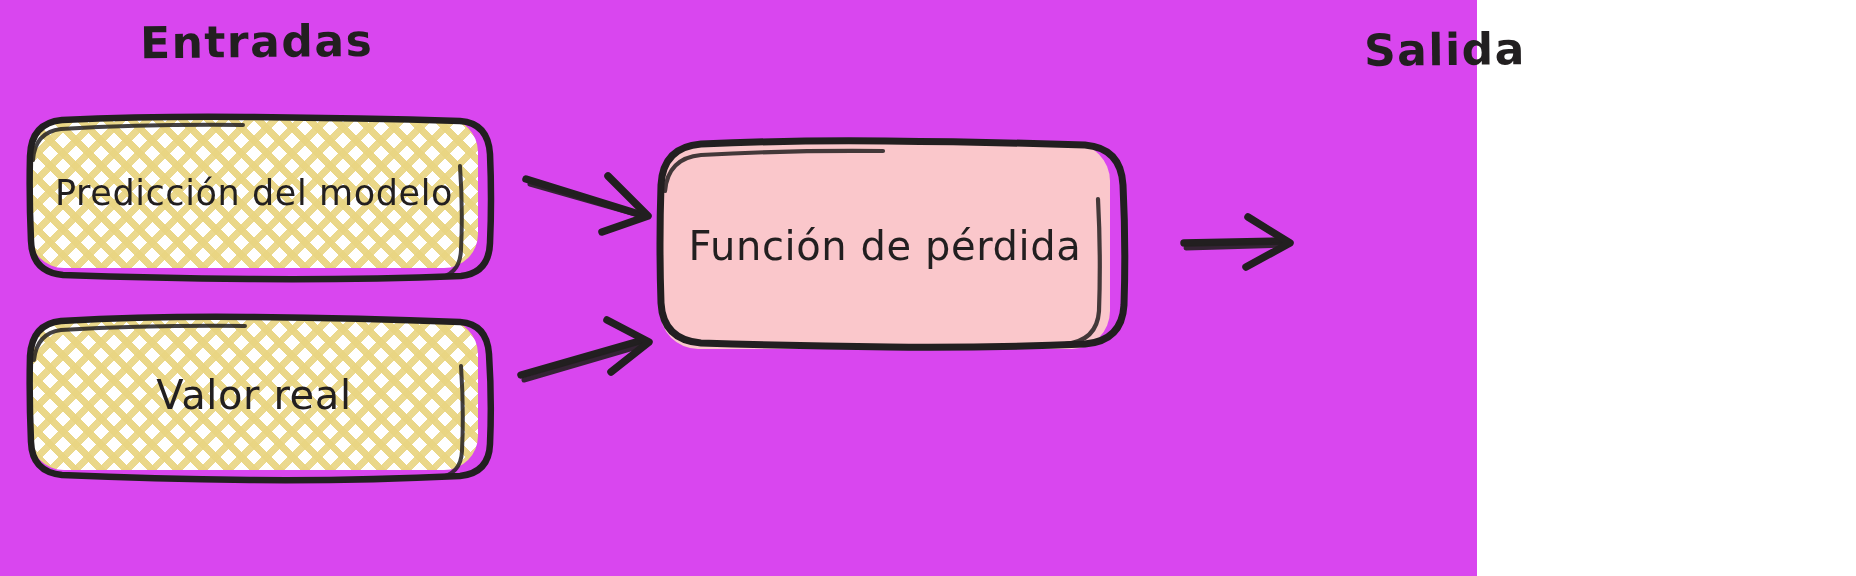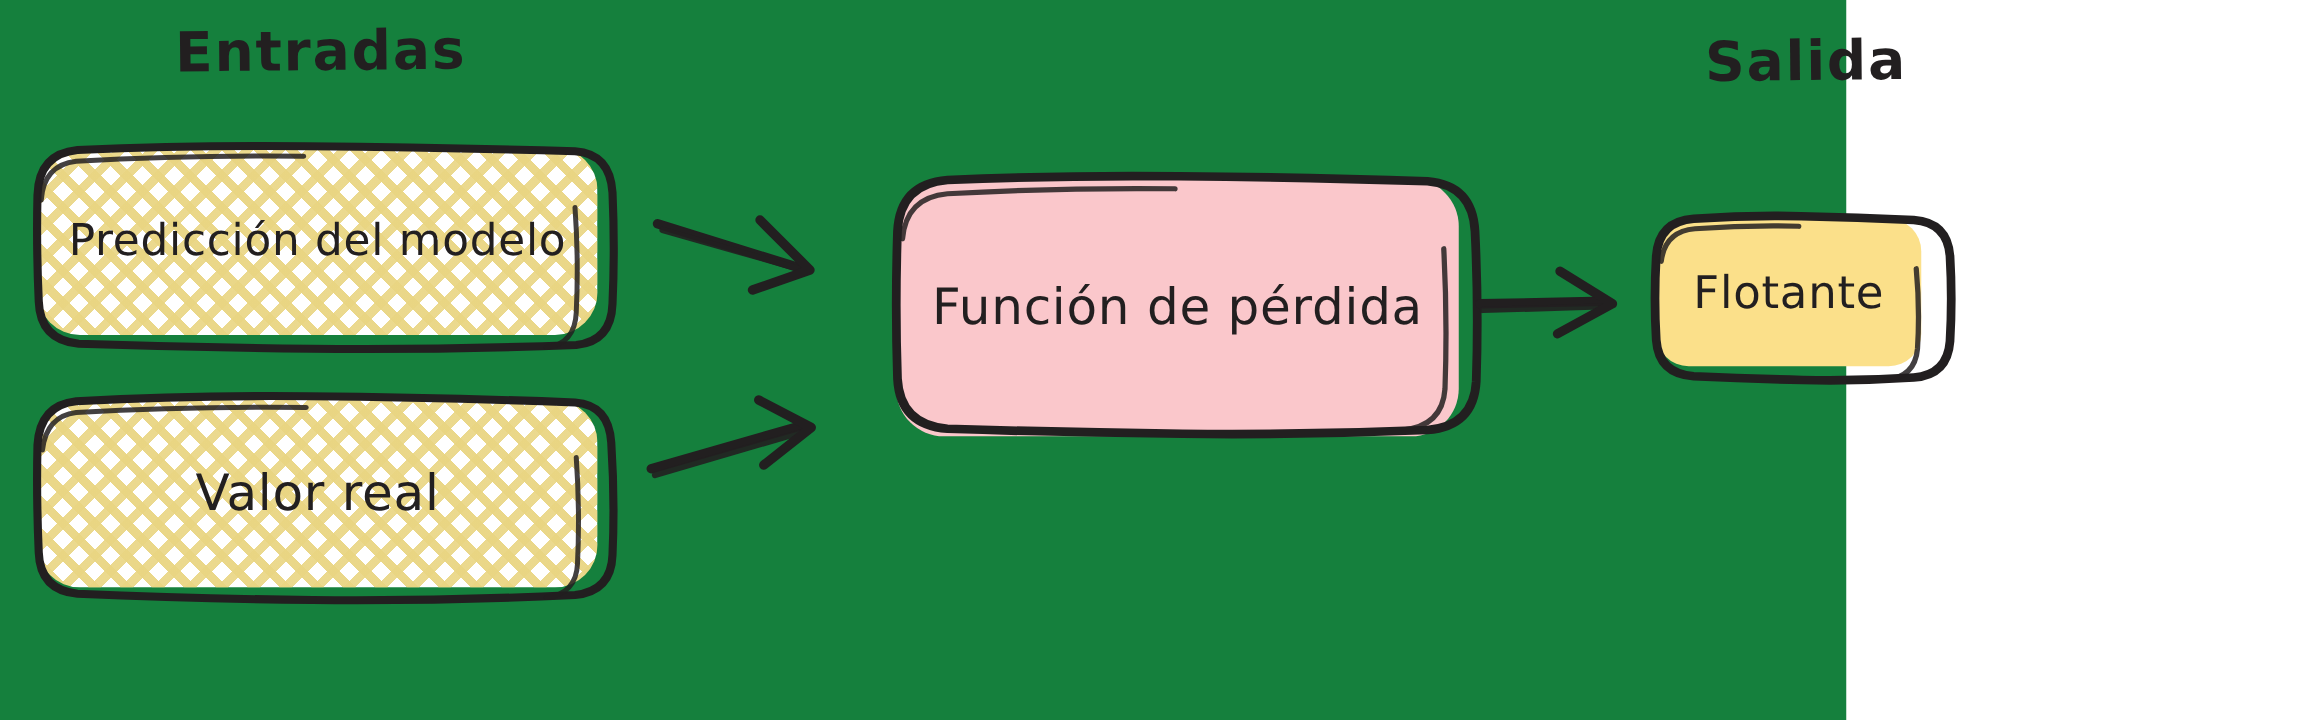--- a/index.html
+++ b/index.html
@@ -10,21 +10,21 @@
   body {
     width: 1856px;
     height: 576px;
     overflow: hidden;
     font-family: "DejaVu Sans", sans-serif;
   }
   #stage {
     position: relative;
     width: 1477px;
     height: 576px;
-    background: #15803d;
+    background: #d946ef;
   }
   .col-label {
     position: absolute;
     font-family: "DejaVu Sans", sans-serif;
     font-size: 44px;
     font-weight: 600;
     color: #221f20;
     letter-spacing: 1.5px;
     white-space: nowrap;
     transform: rotate(-0.6deg);
@@ -80,21 +80,21 @@
   }
   .pinkfill { background: #fac7cb; border-radius: 38px; }
   .yellowfill { background: #fbe08a; border-radius: 26px; }
 
   #node-prediccion { left: 30px; top: 118px; width: 448px; height: 150px; }
   #node-prediccion .node-text { font-size: 35px; }
 
   #node-valor { left: 30px; top: 320px; width: 448px; height: 150px; }
   #node-valor .node-text { font-size: 40px; }
 
-  #node-funcion { left: 717px; top: 143px; width: 450px; height: 206px; }
+  #node-funcion { left: 660px; top: 143px; width: 450px; height: 206px; }
   #node-funcion .node-text { font-size: 40px; }
 
   #node-flotante { left: 1325px; top: 175px; width: 212px; height: 118px; }
   #node-flotante .node-text { font-size: 36px; }
 
   .arrow {
     position: absolute;
     overflow: visible;
     z-index: 5;
   }
@@ -131,28 +131,20 @@
 
   <div class="node" id="node-funcion">
     <div class="fillbox pinkfill"></div>
     <svg class="frame" width="478" height="234" viewBox="0 0 478 234">
       <path d="M15 56 q2 -38 40 -41 q92 -4 185 -3 q104 1 199 4 q36 3 38 40 q3 60 1 120 q-2 36 -39 39 q-96 4 -196 3 q-94 -1 -188 -4 q-38 -3 -40 -40 q-2 -59 0 -118 z" fill="none" stroke="#221f20" stroke-width="7" stroke-linecap="round" stroke-linejoin="round"></path>
       <path d="M19 62 q3 -33 36 -36 q90 -5 182 -4 M452 70 q3 56 1 112 q-2 30 -34 33" fill="none" stroke="#221f20" stroke-width="4.2" stroke-linecap="round" opacity="0.85"></path>
     </svg>
     <div class="node-text">Función de pérdida</div>
   </div>
 
-  <div class="node" id="node-flotante">
-    <div class="fillbox yellowfill"></div>
-    <svg class="frame" width="240" height="146" viewBox="0 0 240 146">
-      <path d="M14 44 q2 -28 30 -30 q44 -3 86 -2 q45 1 90 3 q27 2 29 29 q2 34 0 68 q-2 27 -29 29 q-45 3 -89 2 q-44 -1 -87 -3 q-28 -2 -30 -29 q-2 -33 0 -67 z" fill="none" stroke="#221f20" stroke-width="7" stroke-linecap="round" stroke-linejoin="round"></path>
-      <path d="M18 48 q3 -24 27 -26 q42 -3 83 -2 M222 54 q3 32 1 64 q-2 23 -26 25" fill="none" stroke="#221f20" stroke-width="4.2" stroke-linecap="round" opacity="0.85"></path>
-    </svg>
-    <div class="node-text">Flotante</div>
-  </div>
 
   <svg class="arrow" id="arrow-pred" width="150" height="90" viewBox="0 0 150 90">
     <path d="M6 19 L122 55" fill="none" stroke="#221f20" stroke-width="7.5" stroke-linecap="round"></path>
     <path d="M10 24 L126 57" fill="none" stroke="#221f20" stroke-width="5" stroke-linecap="round" opacity="0.9"></path>
     <path d="M88 16 L128 56 L82 72" fill="none" stroke="#221f20" stroke-width="7.5" stroke-linecap="round" stroke-linejoin="round"></path>
   </svg>
 
   <svg class="arrow" id="arrow-valor" width="160" height="90" viewBox="0 0 160 90">
     <path d="M6 55 L128 20" fill="none" stroke="#221f20" stroke-width="7.5" stroke-linecap="round"></path>
     <path d="M9 60 L132 24" fill="none" stroke="#221f20" stroke-width="5" stroke-linecap="round" opacity="0.9"></path>

